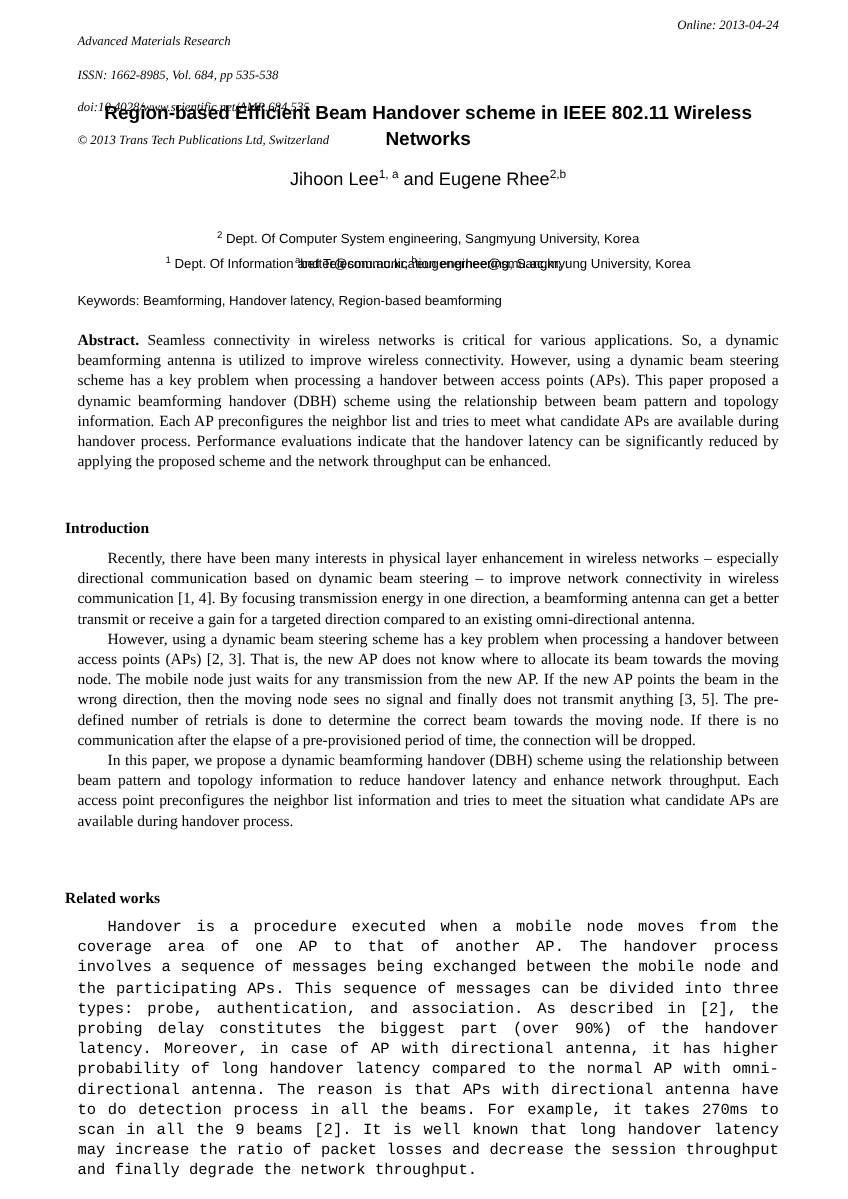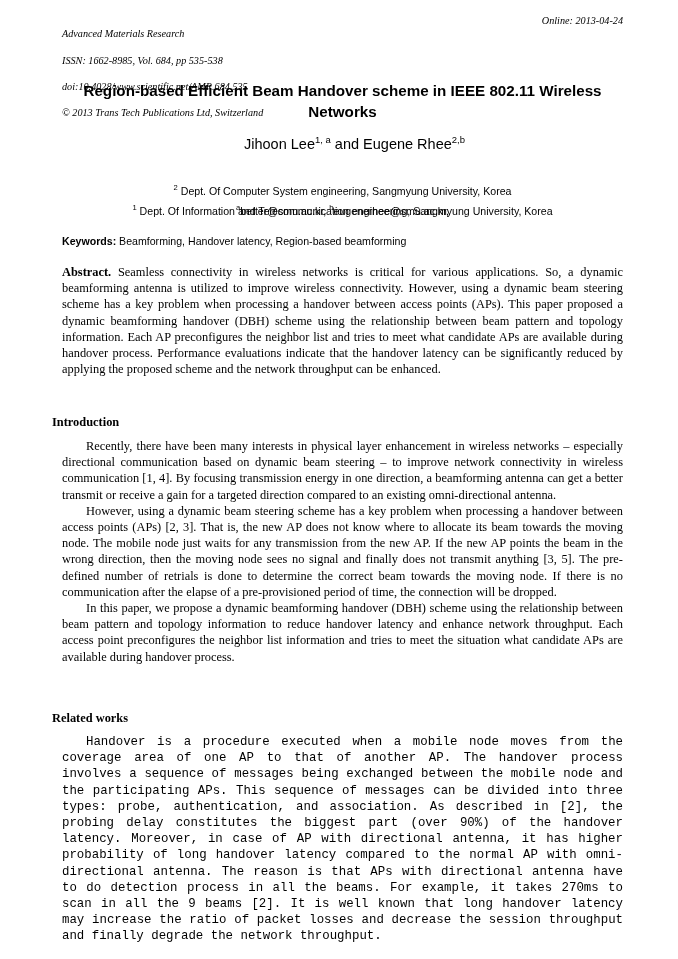--- a/index.html
+++ b/index.html
@@ -58,21 +58,21 @@
     text-align: center;
     font-family: "Liberation Sans", "DejaVu Sans", sans-serif;
     font-weight: bold;
     font-size: 15.2px;
     line-height: 21px;
   }
 
   
   .authors {
     position: absolute;
-    left: 74px;
+    left: 62px;
     top: 130px;
     width: 561px;
     text-align: center;
     font-family: "Liberation Sans", "DejaVu Sans", sans-serif;
     font-size: 14.5px;
     line-height: 20px;
   }
   .authors sup { font-size: 9.5px; vertical-align: super; }
 
   .affil {
@@ -92,21 +92,21 @@
   
   .keywords {
     position: absolute;
     left: 62px;
     top: 234px;
     width: 561px;
     font-family: "Liberation Sans", "DejaVu Sans", sans-serif;
     font-size: 10.6px;
     line-height: 15px;
   }
-  .keywords b { font-weight: bold; }
+  .keywords b { font-weight: normal; }
 
   
   .block {
     position: absolute;
     left: 62px;
     width: 561px;
     font-family: "Liberation Serif", "DejaVu Serif", serif;
     font-size: 12.4px;
     line-height: 16.2px;
     text-align: justify;

